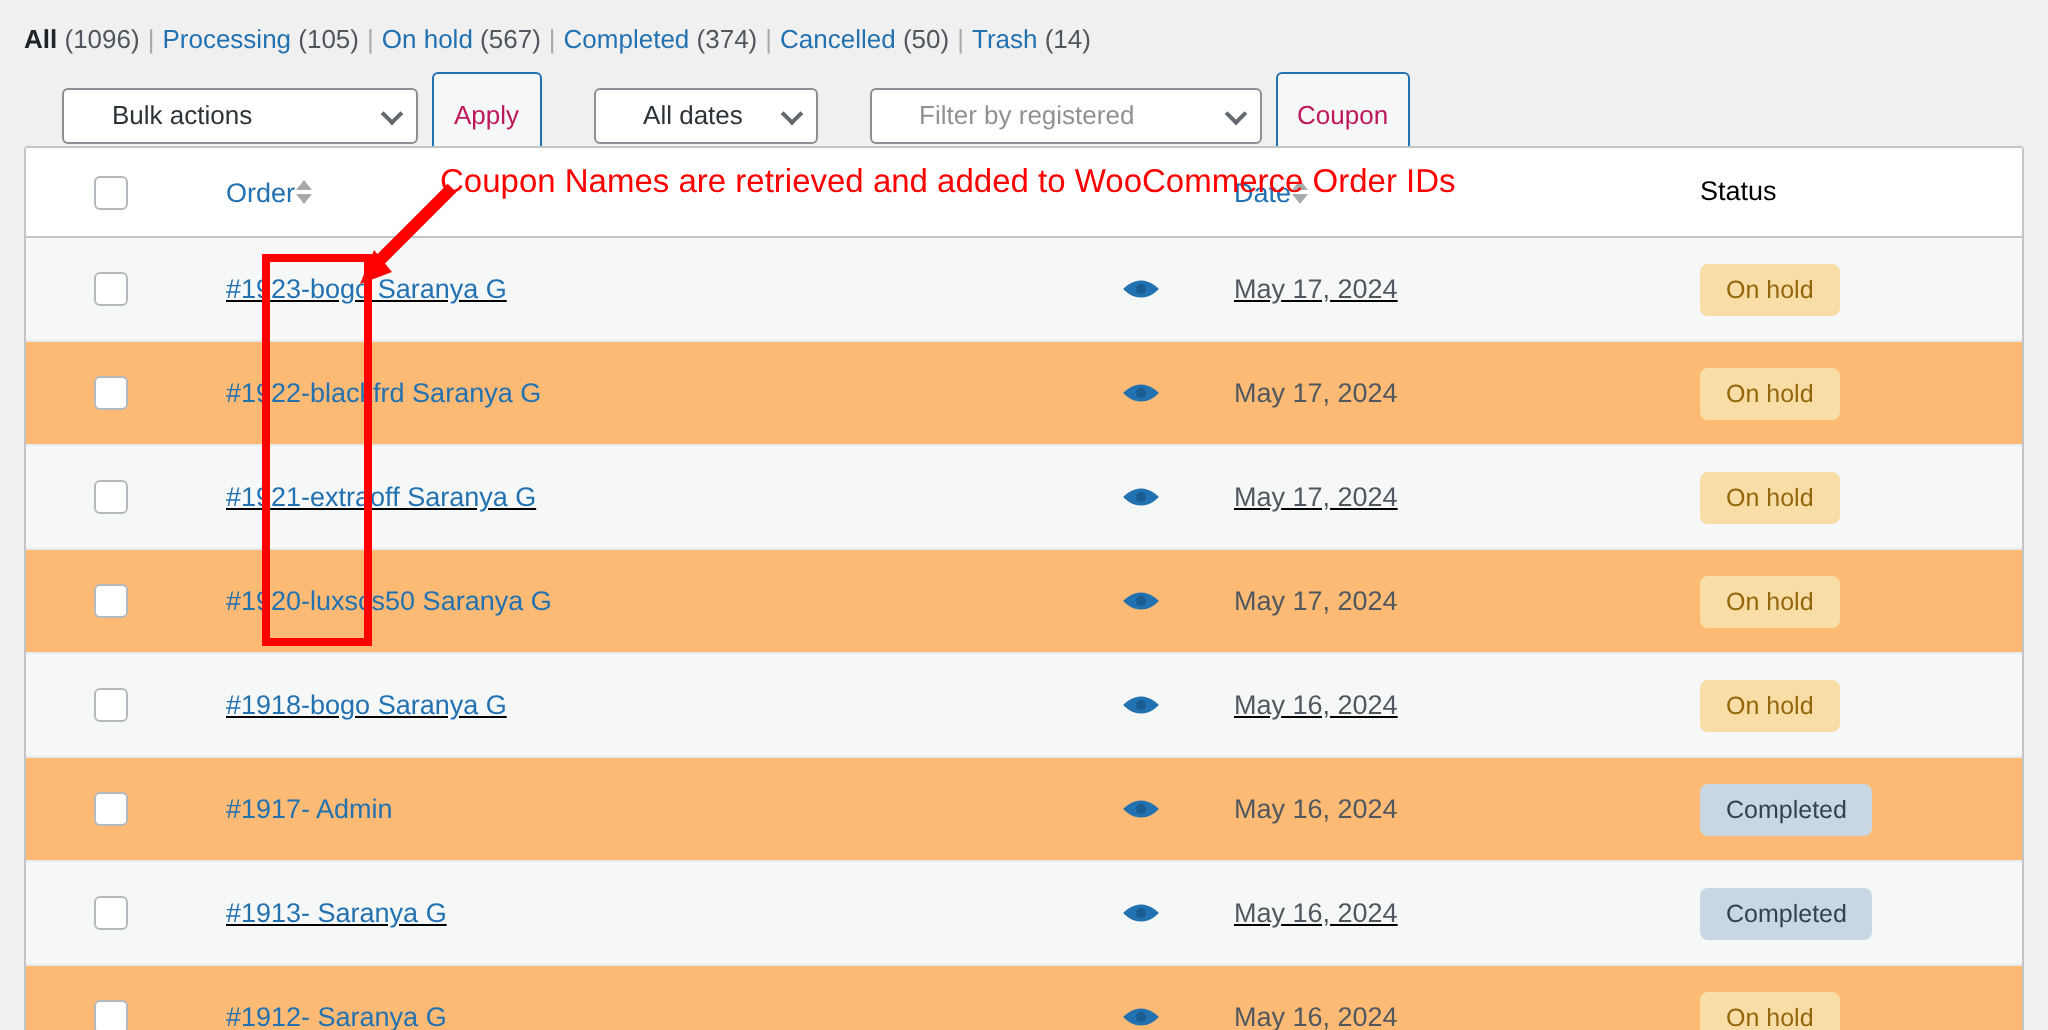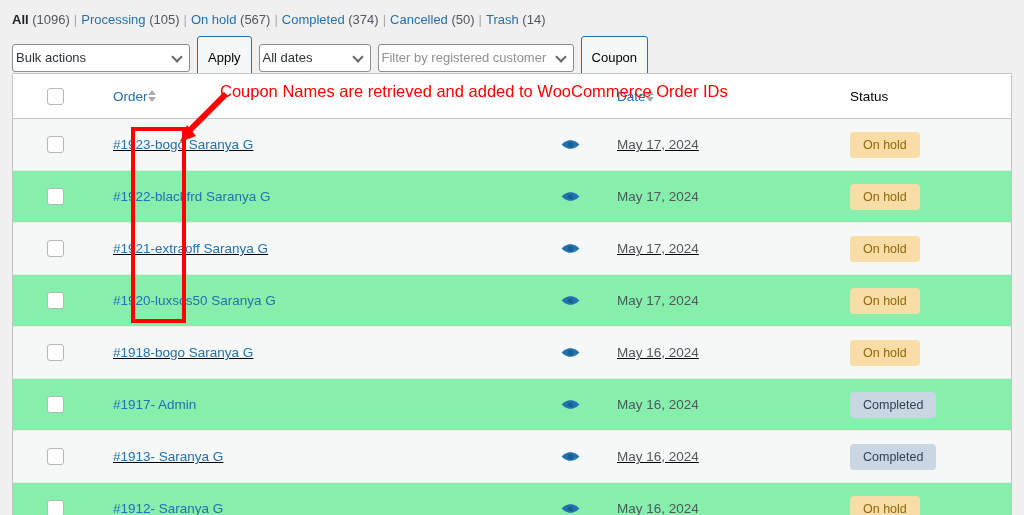--- a/index.html
+++ b/index.html
@@ -56,22 +56,23 @@
   }
   .wp-select {
     position: relative;
     height: 28px;
     border: 1px solid #8c8f94;
     border-radius: 3px;
     background: #fff;
     color: #2c3338;
     font-size: 13px;
     line-height: 26px;
-    padding: 0 26px 0 3px;
+    padding: 0 26px 0 24px;
     box-shadow: 0 0 0 transparent;
+    margin-left: 19px;
   }
   .wp-select.ph { color: #8f9195; }
   .wp-select .chev {
     position: absolute;
     right: 8px;
     top: 50%;
     width: 8px;
     height: 8px;
     margin-top: -5px;
     border-right: 2px solid #646970;
@@ -82,21 +83,21 @@
   .sel-dates { width: 112px; }
   .sel-cust { width: 196px; }
 
   .btn-secondary {
     height: 43px;
     line-height: 26px;
     padding: 0 10px;
     border: 1px solid #2271b1;
     border-radius: 3px;
     background: #f6f7f7;
-    color: #000000;
+    color: #be185d;
     font-size: 13px;
     font-family: "Liberation Sans", sans-serif;
     cursor: pointer;
   }
 
   
   .list-table {
     position: absolute;
     left: 12px;
     top: 73px;
@@ -104,21 +105,21 @@
     background: #fff;
     border: 1px solid #c3c4c7;
     border-bottom: none;
     border-radius: 2px 2px 0 0;
   }
   .row {
     display: flex;
     align-items: center;
     height: 52px;
     border-bottom: 1px solid #e8eaec;
-    background: #86efac;
+    background: #fdba74;
   }
   .row.alt { background: #f6f7f7; text-decoration: underline; }
   .row.head {
     height: 45px;
     background: #fff;
     border-bottom: 1px solid #c3c4c7;
   }
   .c-cb {
     width: 85px;
     flex: 0 0 85px;

